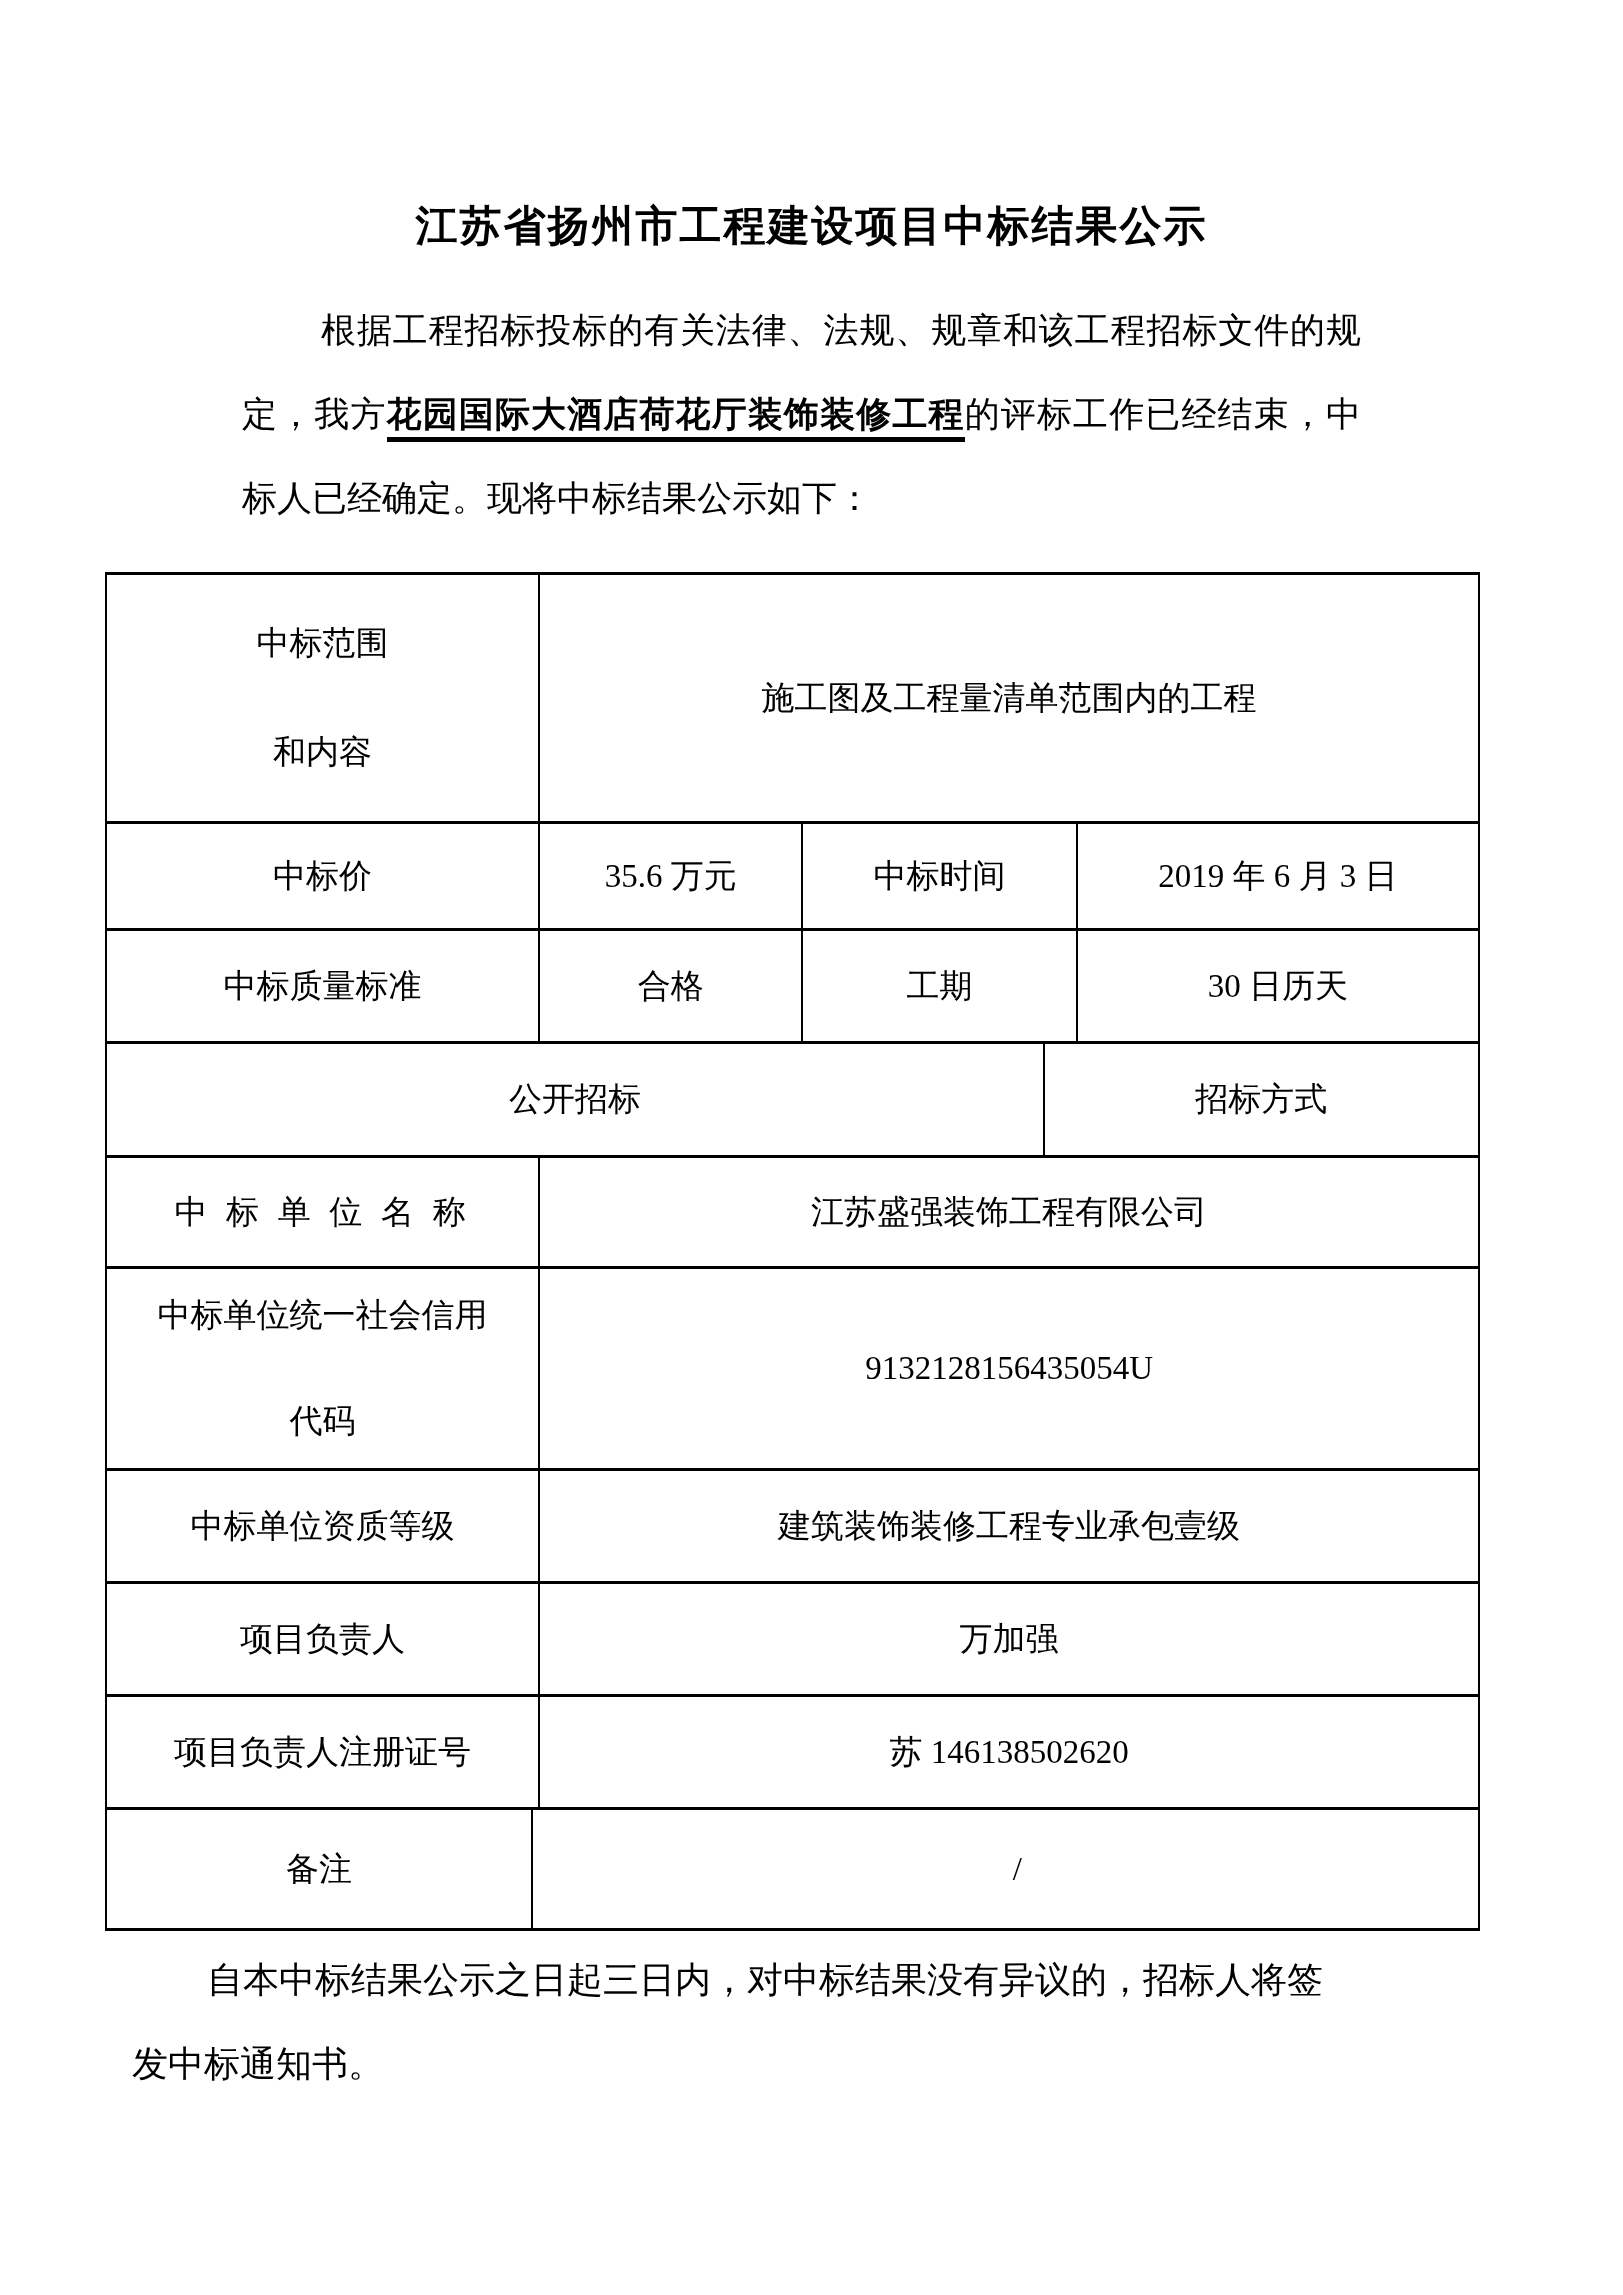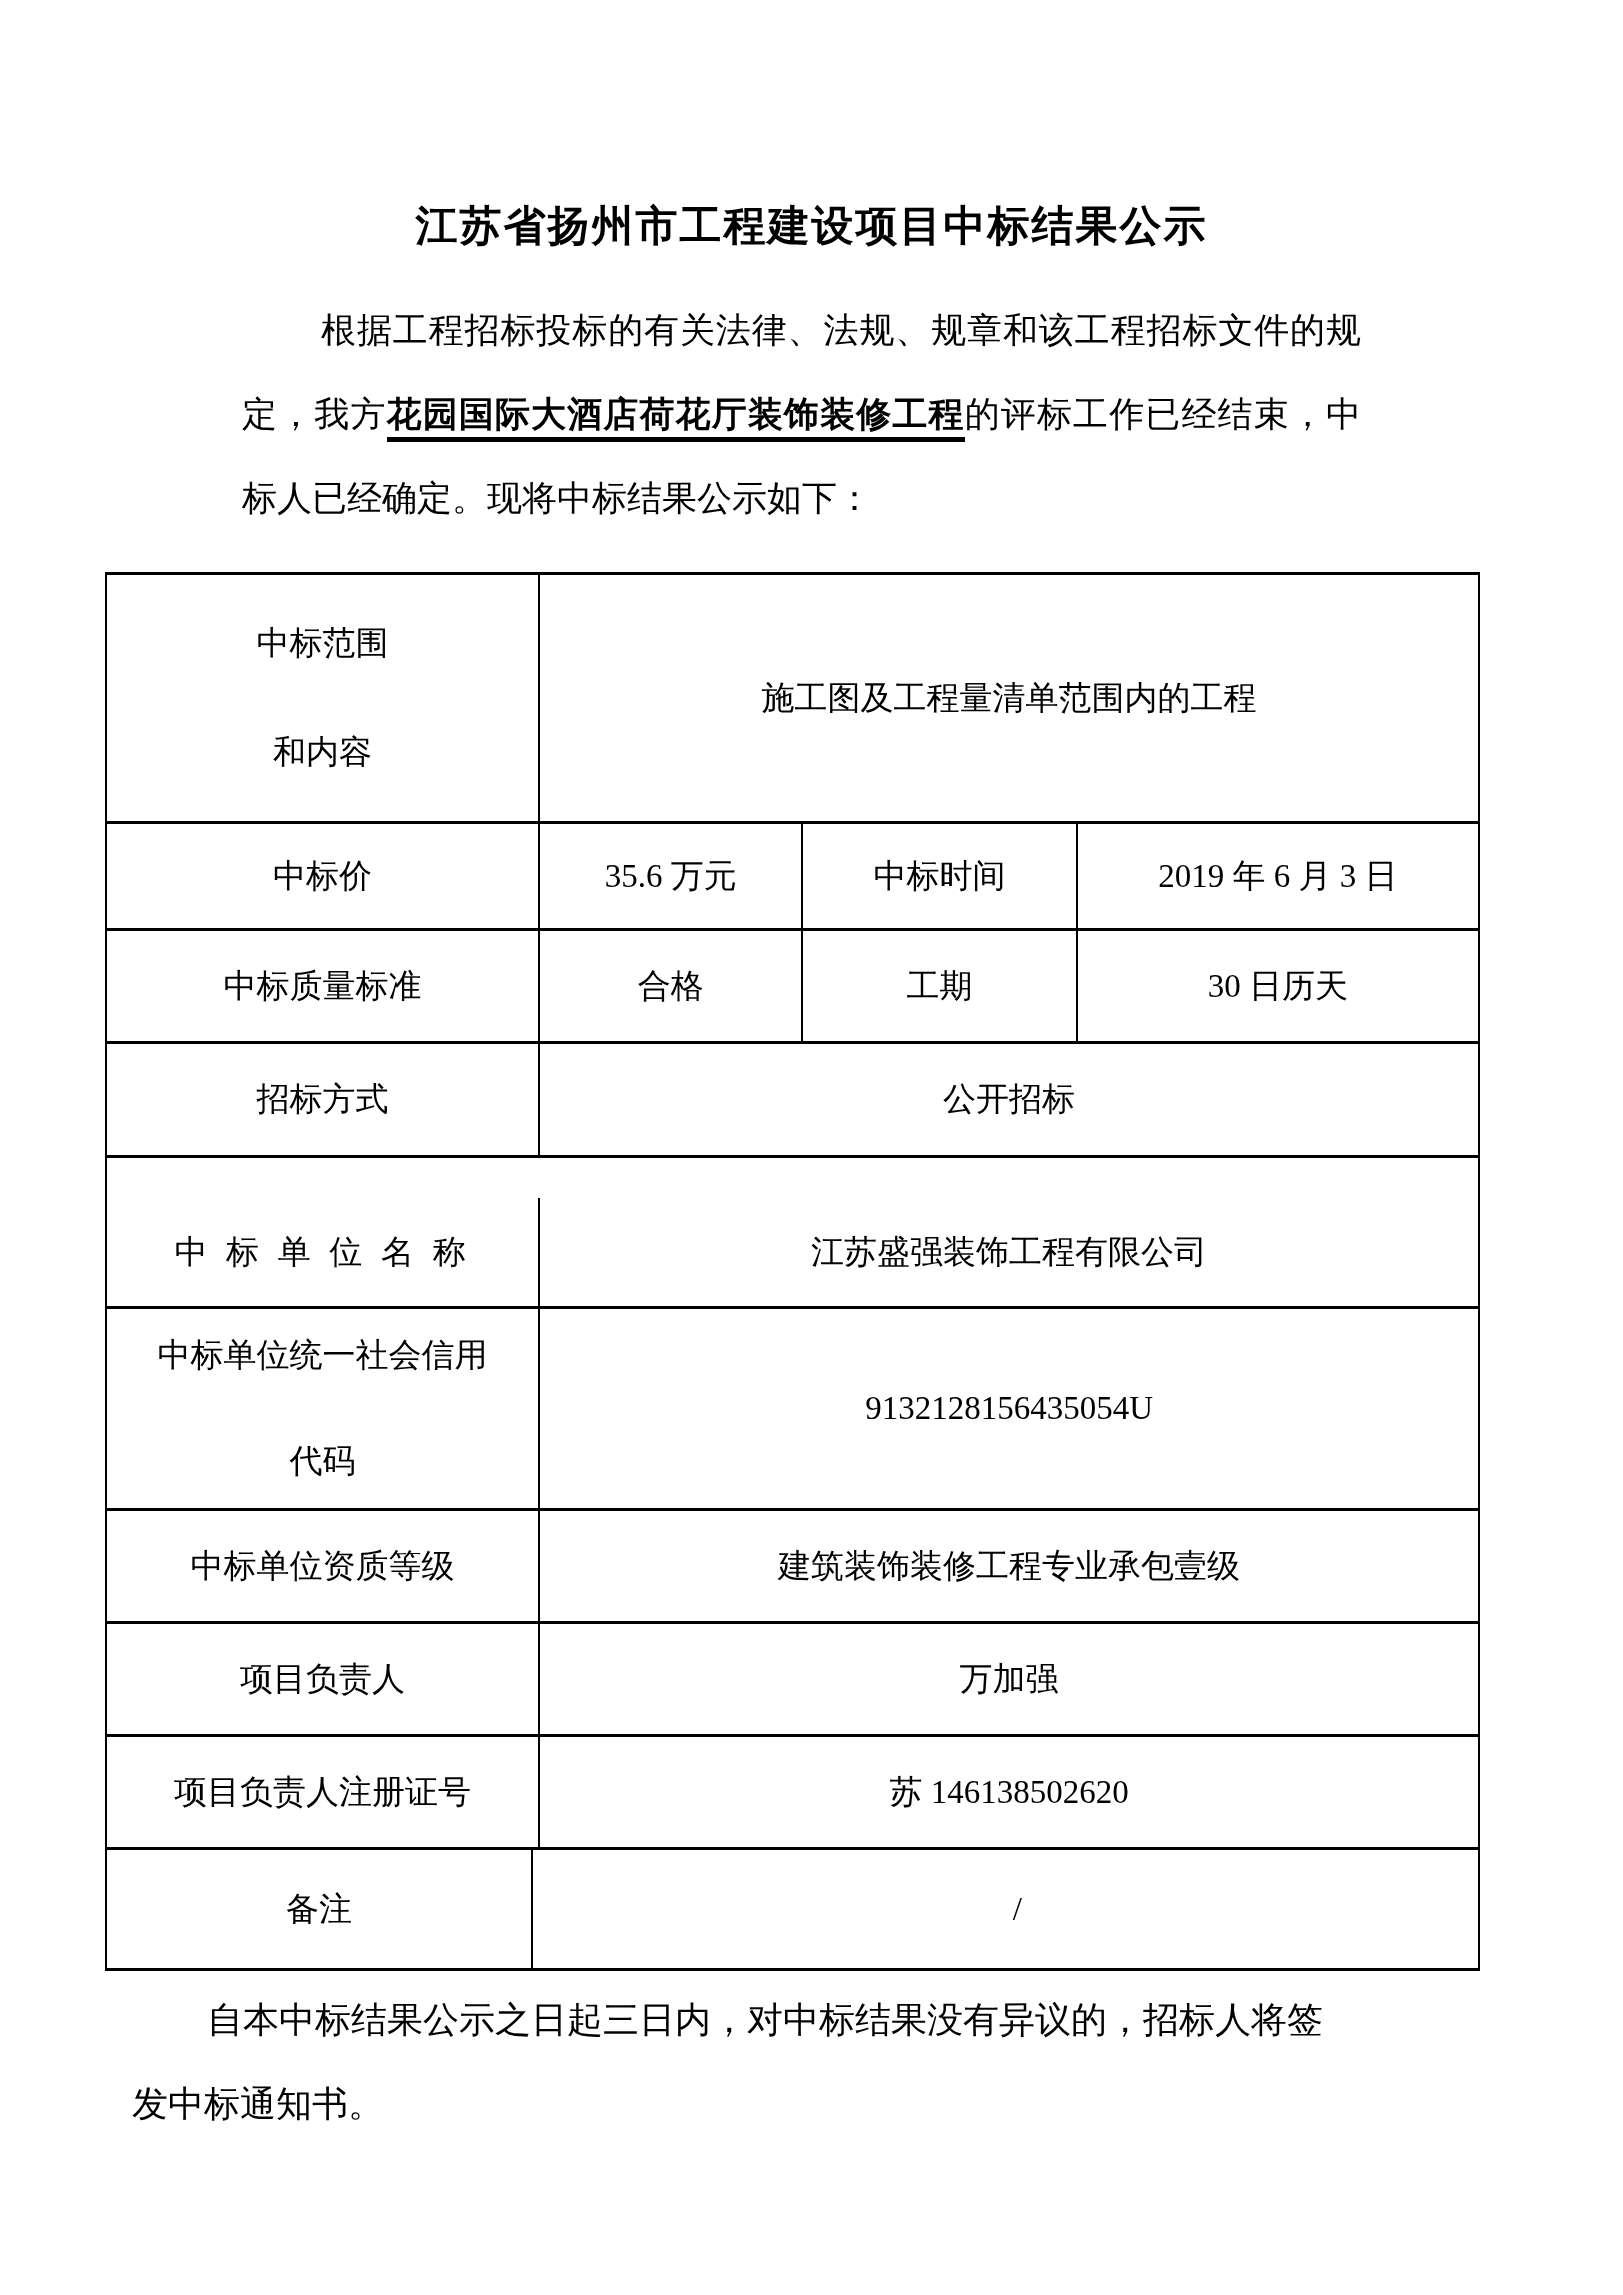--- a/index.html
+++ b/index.html
@@ -129,28 +129,28 @@
           <div class="line">合格</div>
         </div>
         <div class="t-cell w-c3">
           <div class="line">工期</div>
         </div>
         <div class="t-cell w-c4">
           <div class="line">30 日历天</div>
         </div>
       </div>
       <div class="t-row row-3" style="height: 114px;">
+        <div class="t-cell w-c234">
+          <div class="line">公开招标</div>
+        </div>
         <div class="t-cell w-c1">
           <div class="line">招标方式</div>
         </div>
-        <div class="t-cell w-c234">
-          <div class="line">公开招标</div>
-        </div>
-      </div>
-      <div class="t-row row-4" style="height: 111px; margin-top: 40px;">
+      </div>
+      <div class="t-row row-4" style="height: 111px;">
         <div class="t-cell w-c1 spaced">
           <div class="line">中 标 单 位 名 称</div>
         </div>
         <div class="t-cell w-c234">
           <div class="line">江苏盛强装饰工程有限公司</div>
         </div>
       </div>
       <div class="t-row row-5" style="height: 202px; justify-content: center;">
         <div class="t-cell w-c1">
           <div class="line">中标单位统一社会信用</div>

